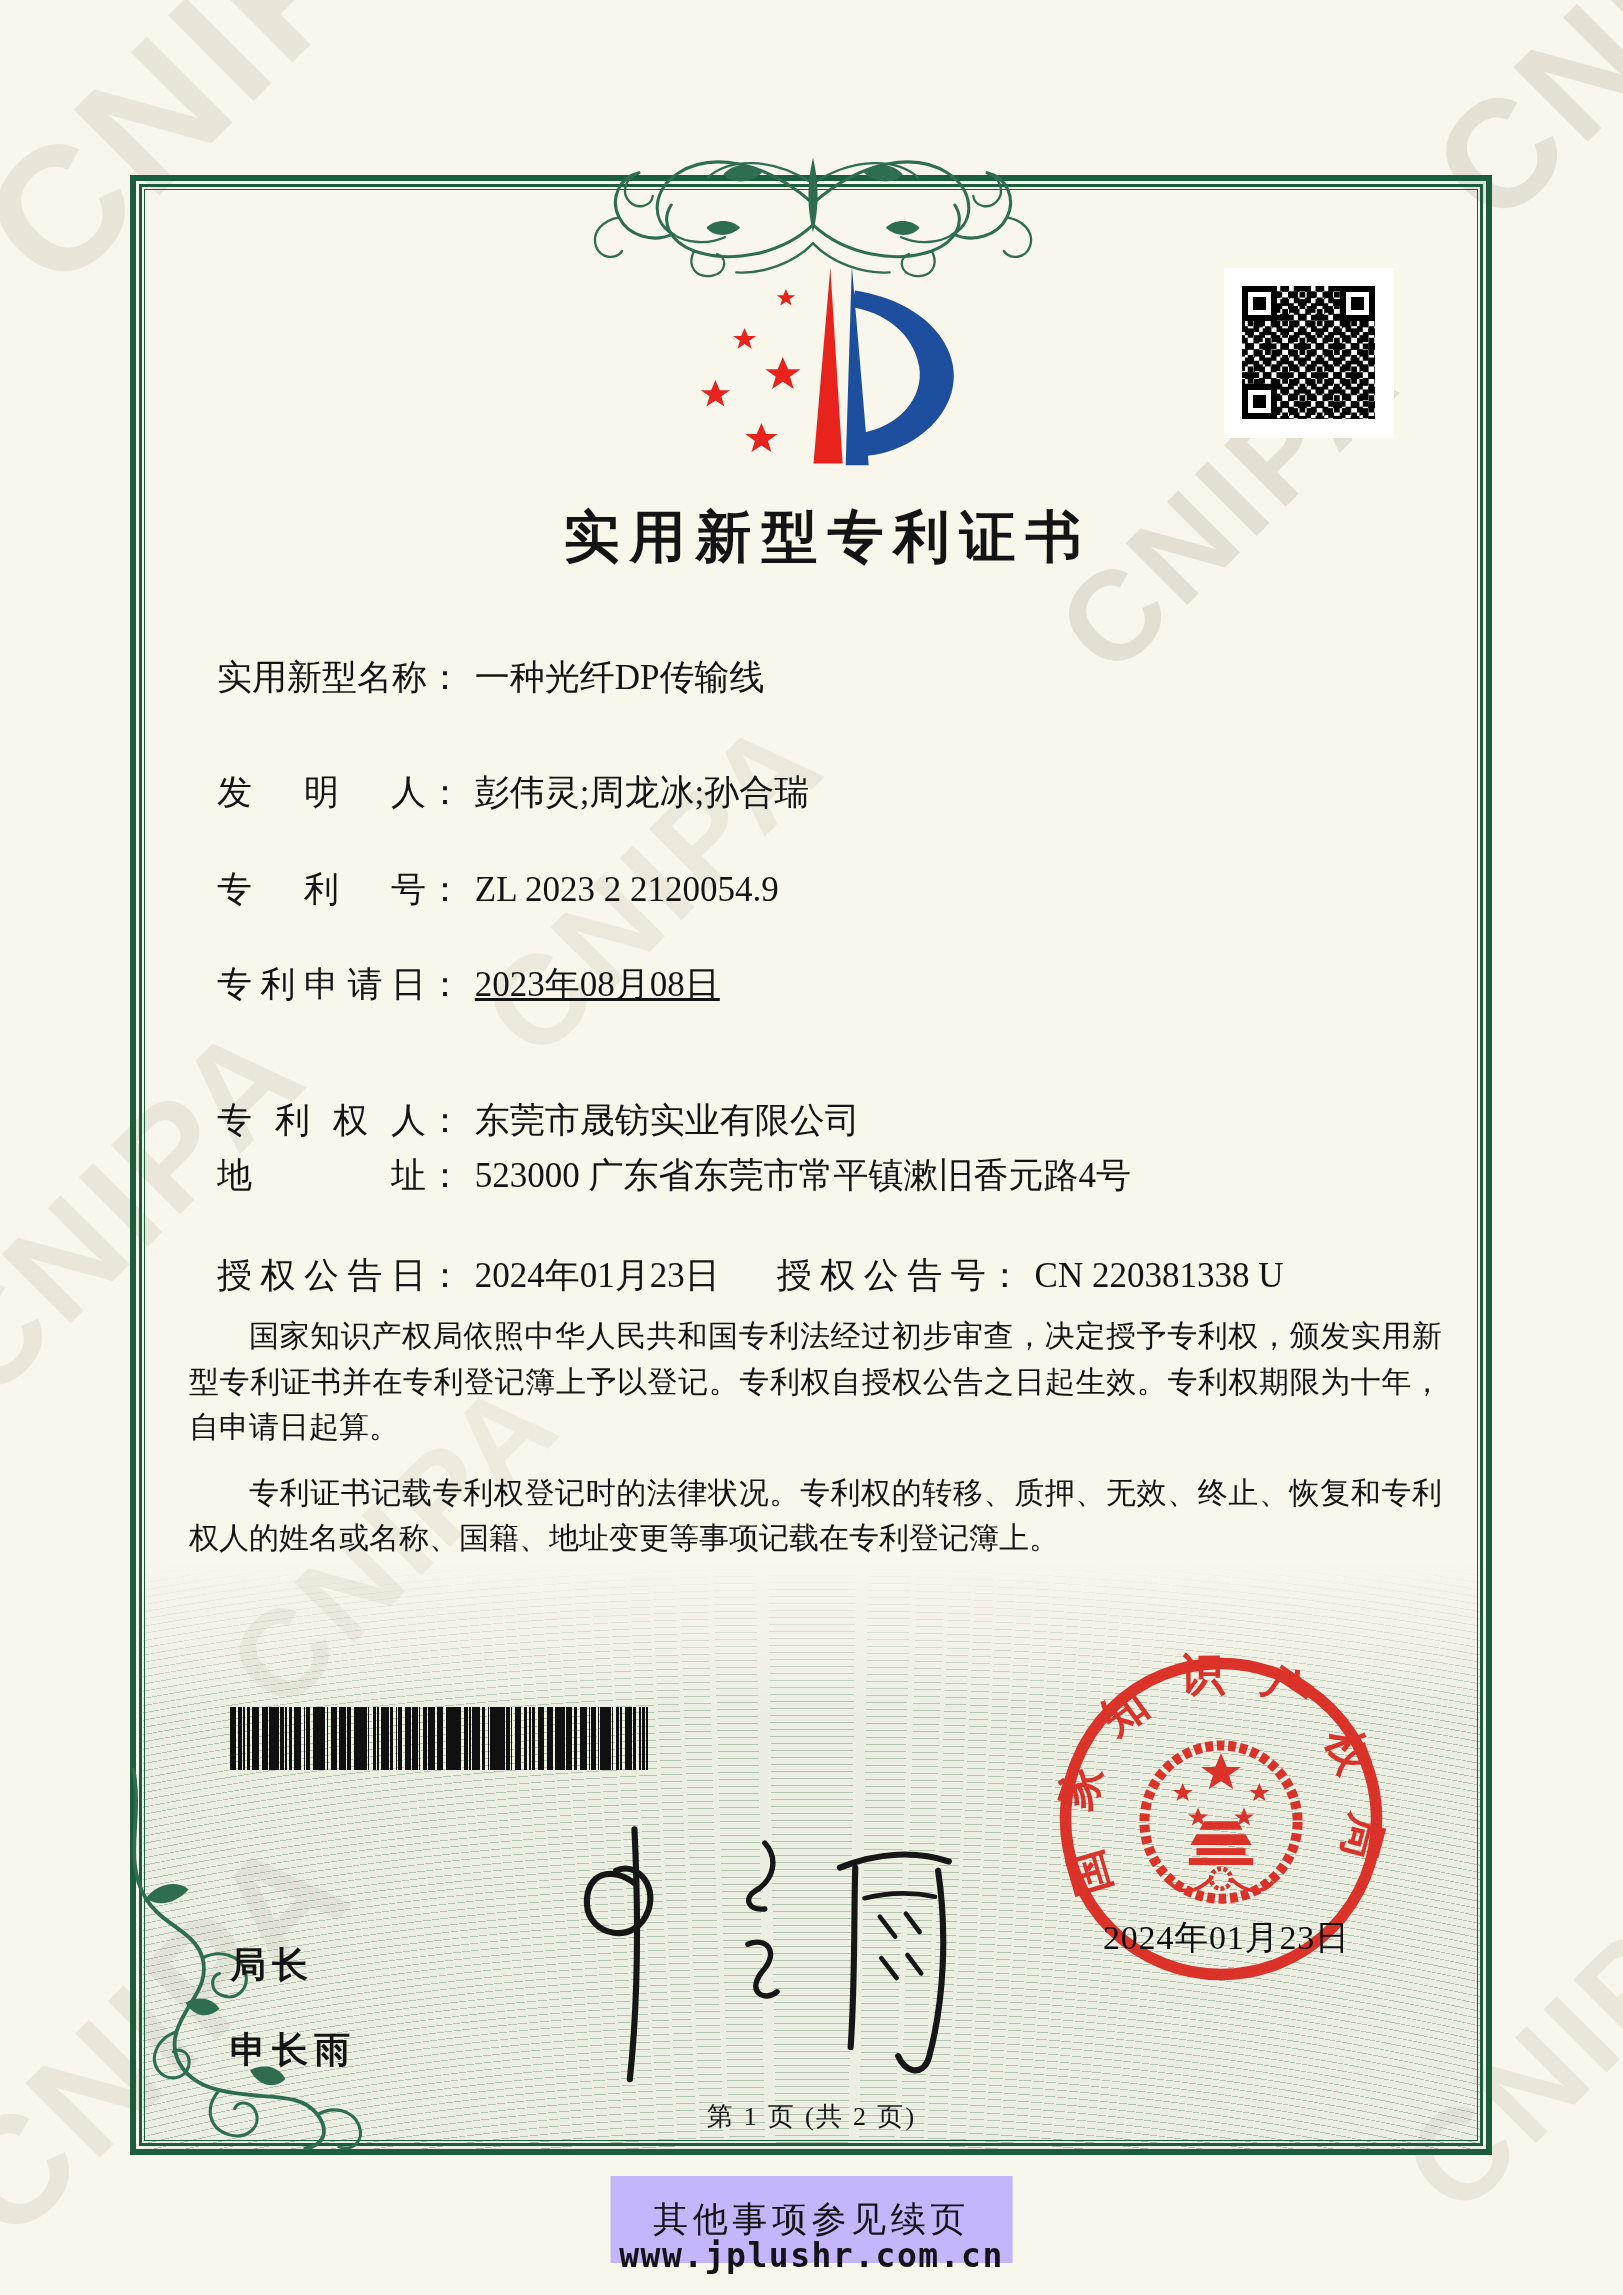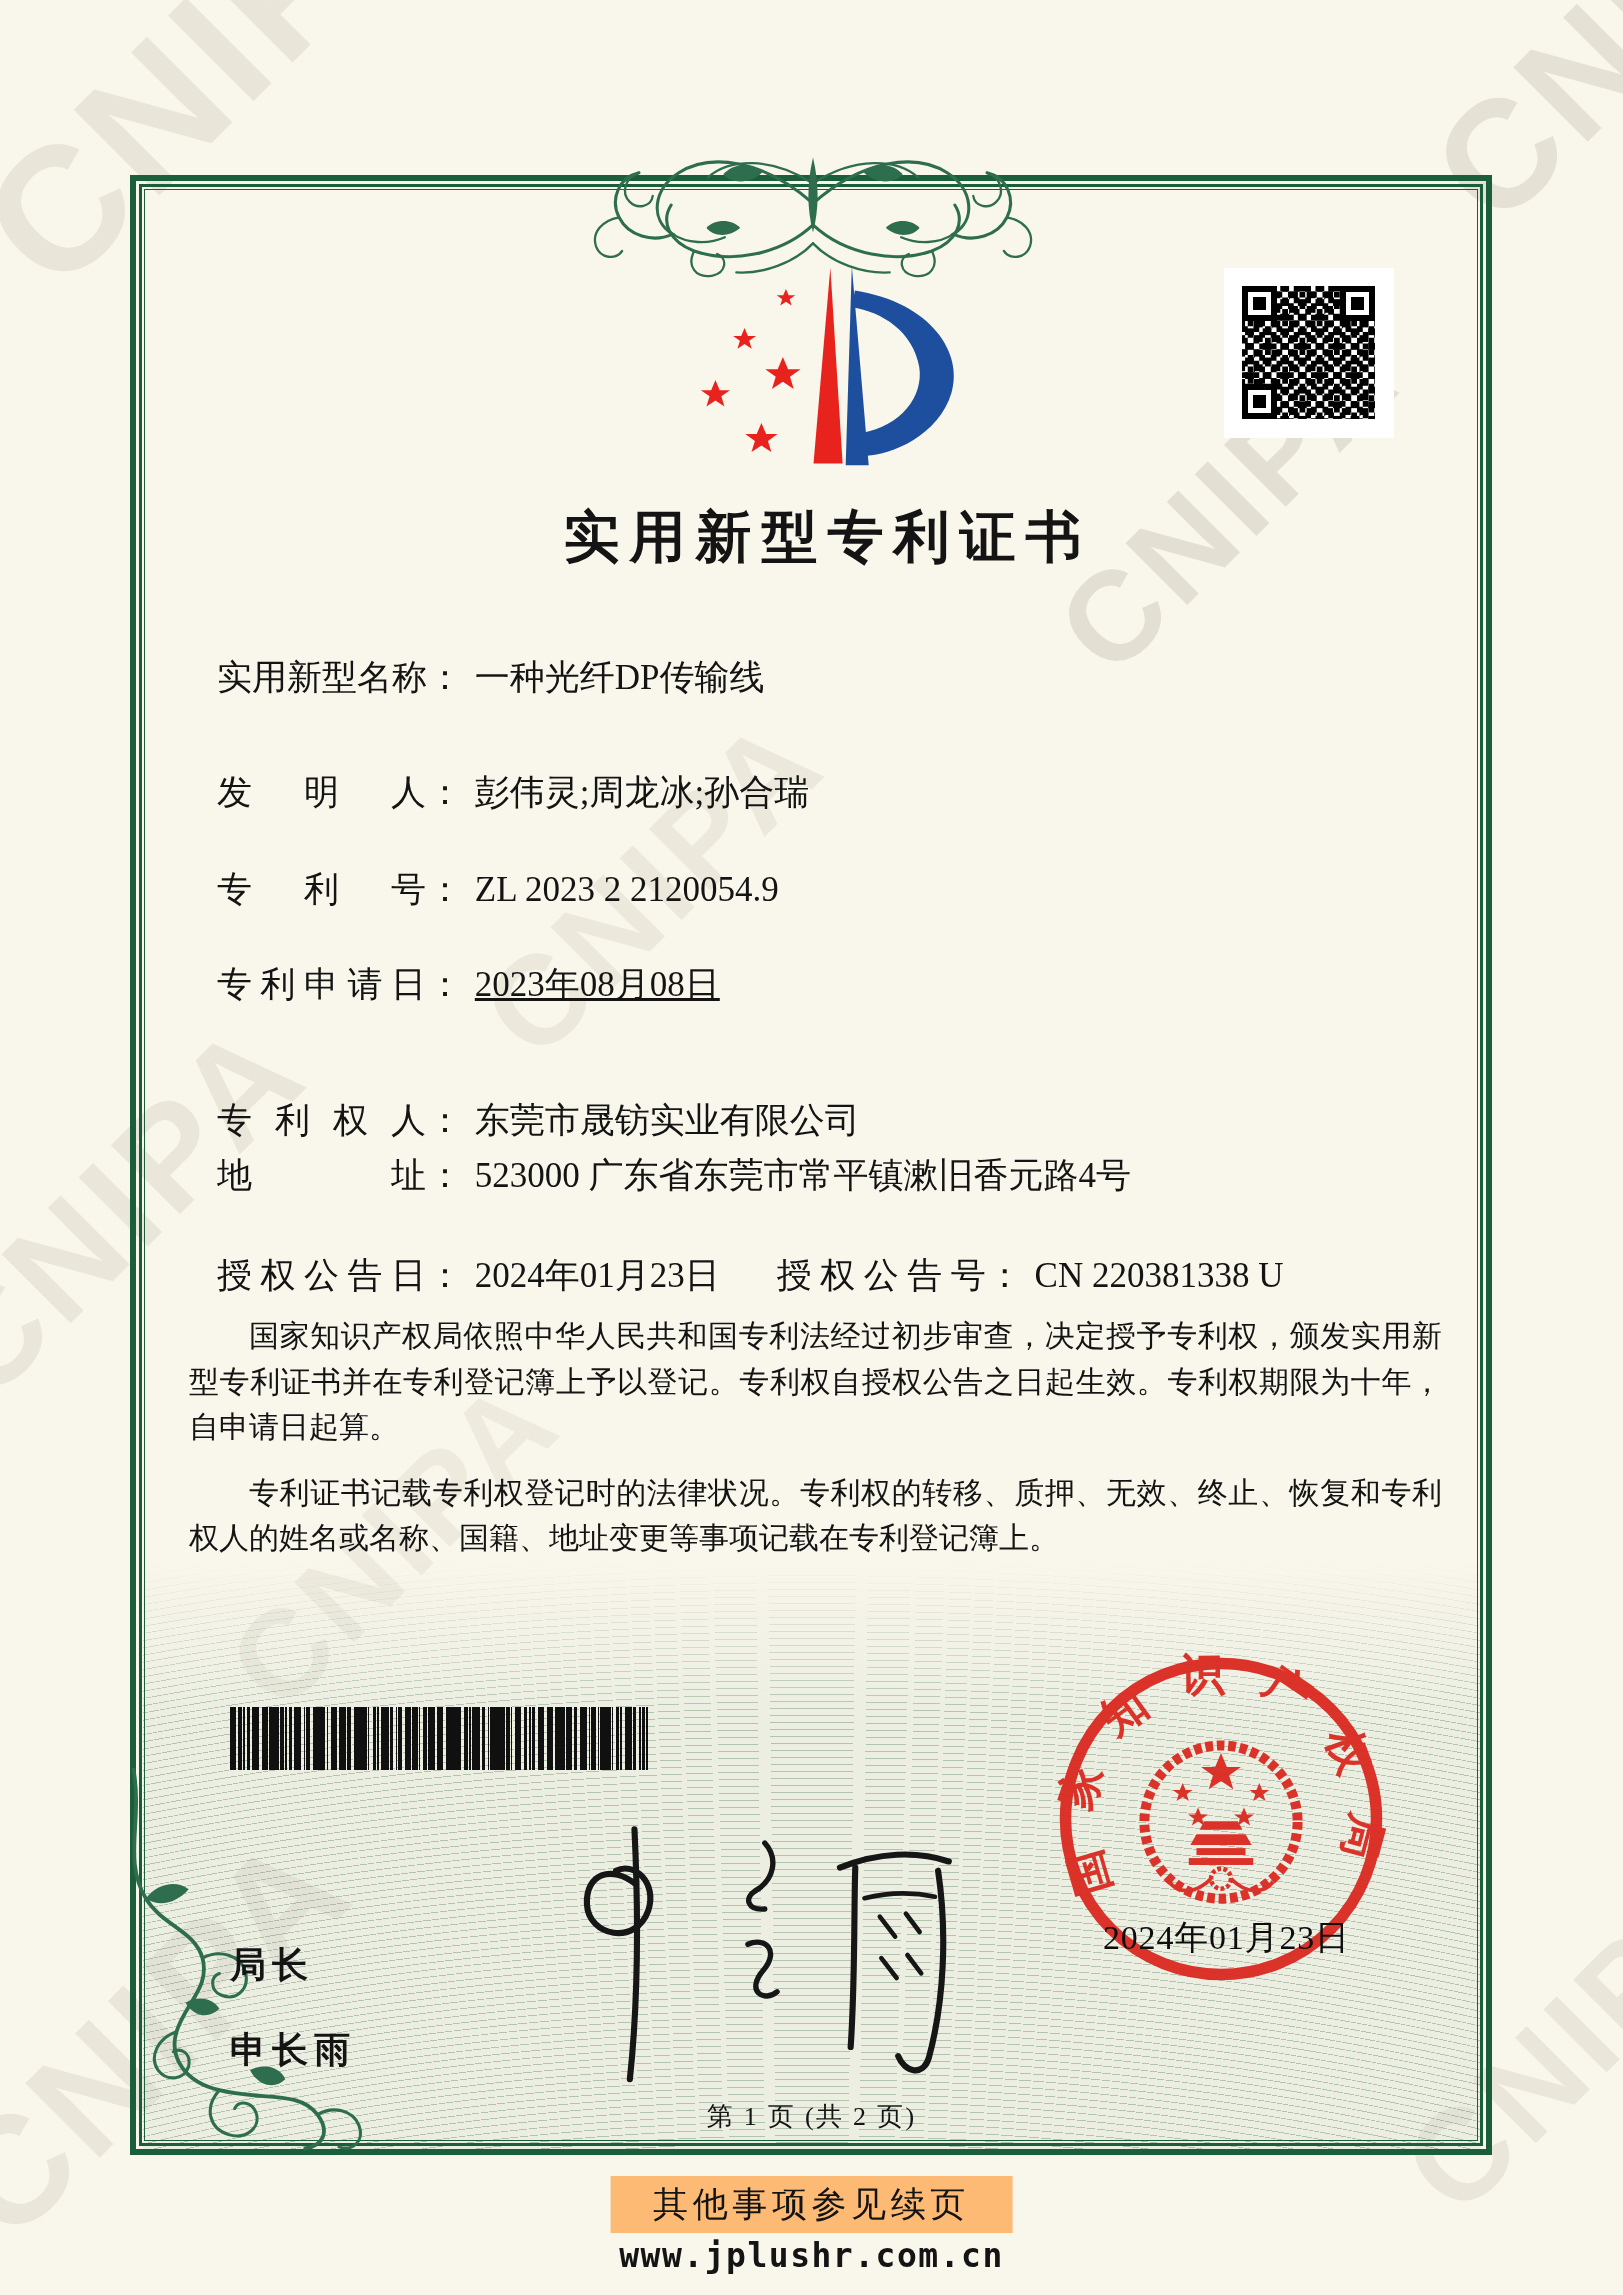--- a/index.html
+++ b/index.html
@@ -81,22 +81,22 @@
     font-weight:600;font-size:36px;letter-spacing:6.1px;z-index:6;
   }
   .director-label{top:1941px;}
   .director-name{top:2026px;}
   .signature{position:absolute;left:521px;top:1794px;width:460px;height:299px;z-index:7;}
   .seal{position:absolute;left:1054px;top:1652px;width:334px;height:334px;opacity:.93;z-index:7;}
   .seal-date{position:absolute;left:1103px;top:1915px;font-size:34px;letter-spacing:0.8px;z-index:8;color:#0d0d0d;}
   .page-info{position:absolute;left:0;width:100%;text-align:center;top:2099px;font-size:26px;
     letter-spacing:2.3px;z-index:6;}
   .continuation{
-    position:absolute;left:50%;transform:translateX(-50%);top:2176px;background:#fdba74;
-    padding:5px 43px;font-size:35px;letter-spacing:4.6px;font-weight:500;z-index:6;white-space:nowrap;
+    position:absolute;left:50%;transform:translateX(-50%);top:2176px;background:#c4b5fd;
+    padding:20px 43px;font-size:35px;letter-spacing:4.6px;font-weight:500;z-index:6;white-space:nowrap;
   }
   .website{
     position:absolute;left:50%;transform:translateX(-50%);top:2236px;
     font-family:"DejaVu Sans Mono","Liberation Mono",monospace;font-weight:bold;
     font-size:33px;letter-spacing:1.5px;z-index:6;white-space:nowrap;
   }
 </style>
 </head>
 <body>
 

